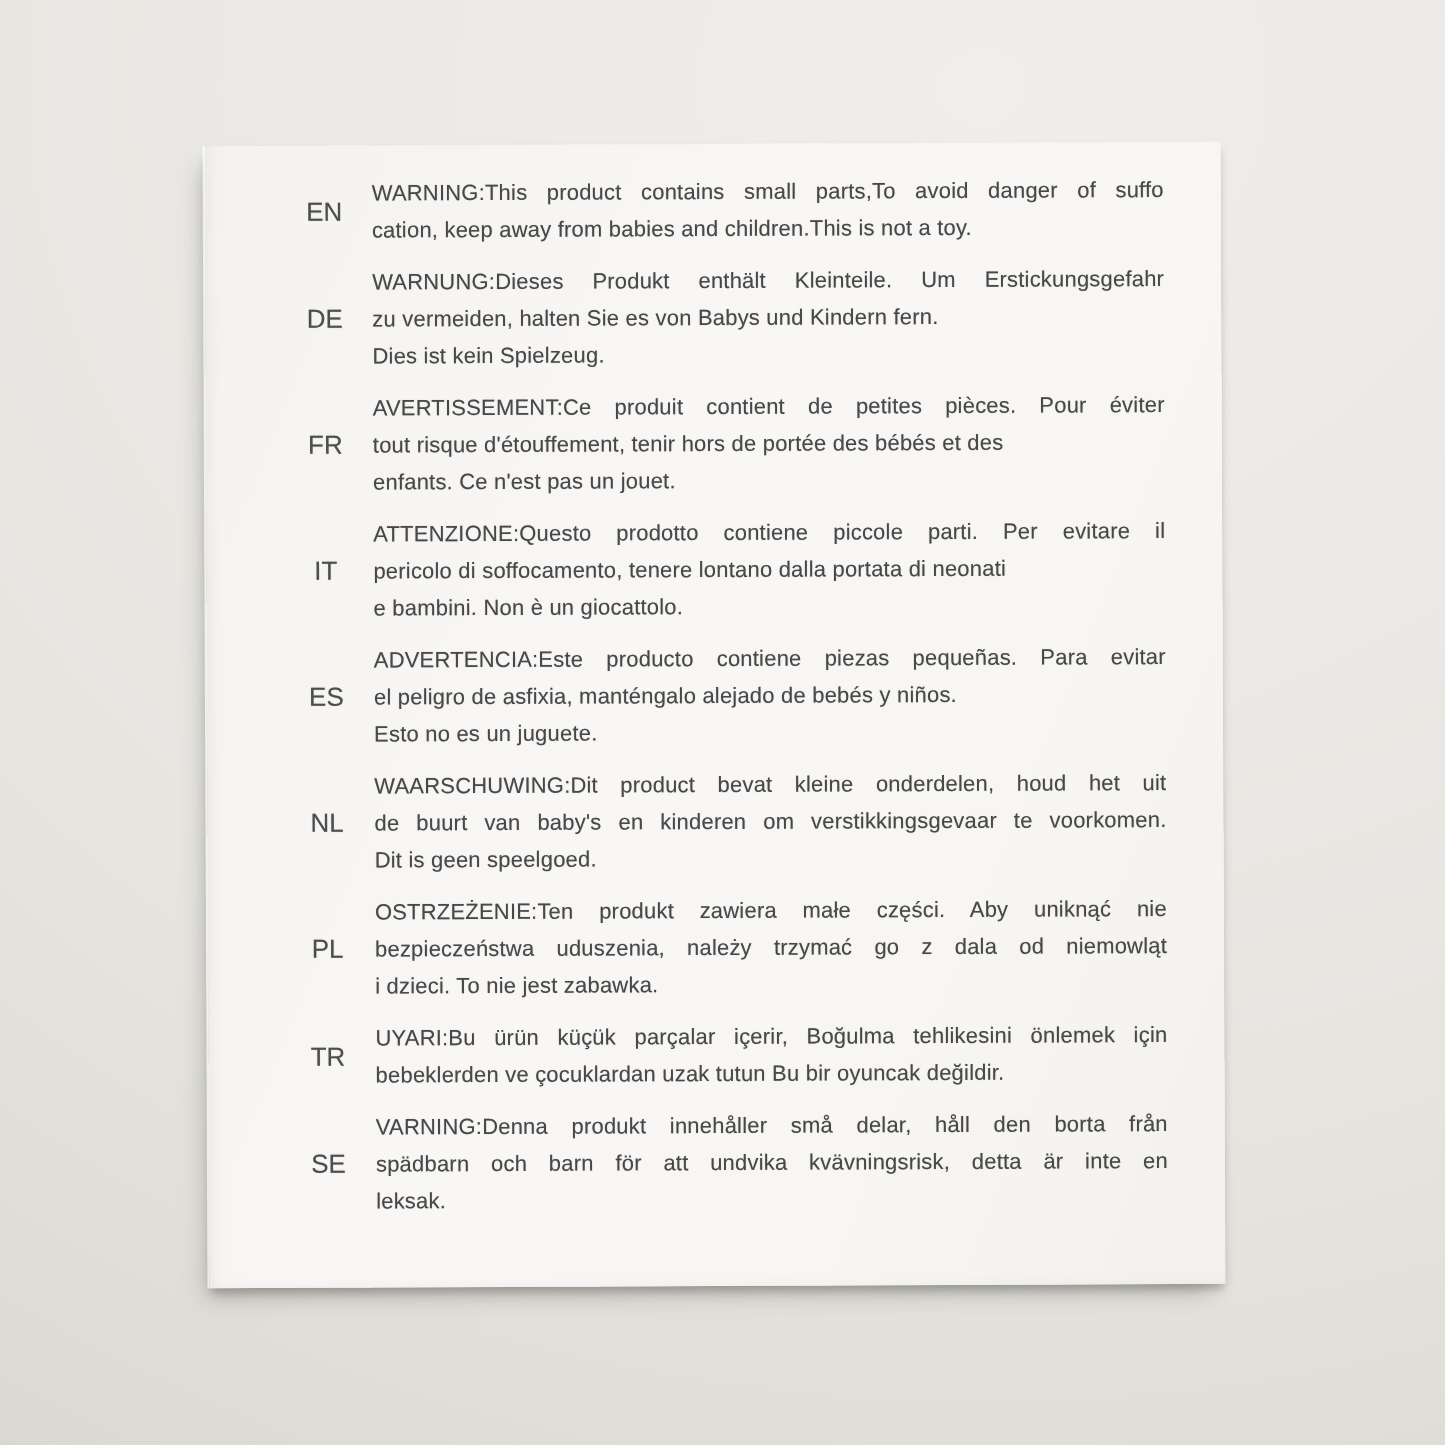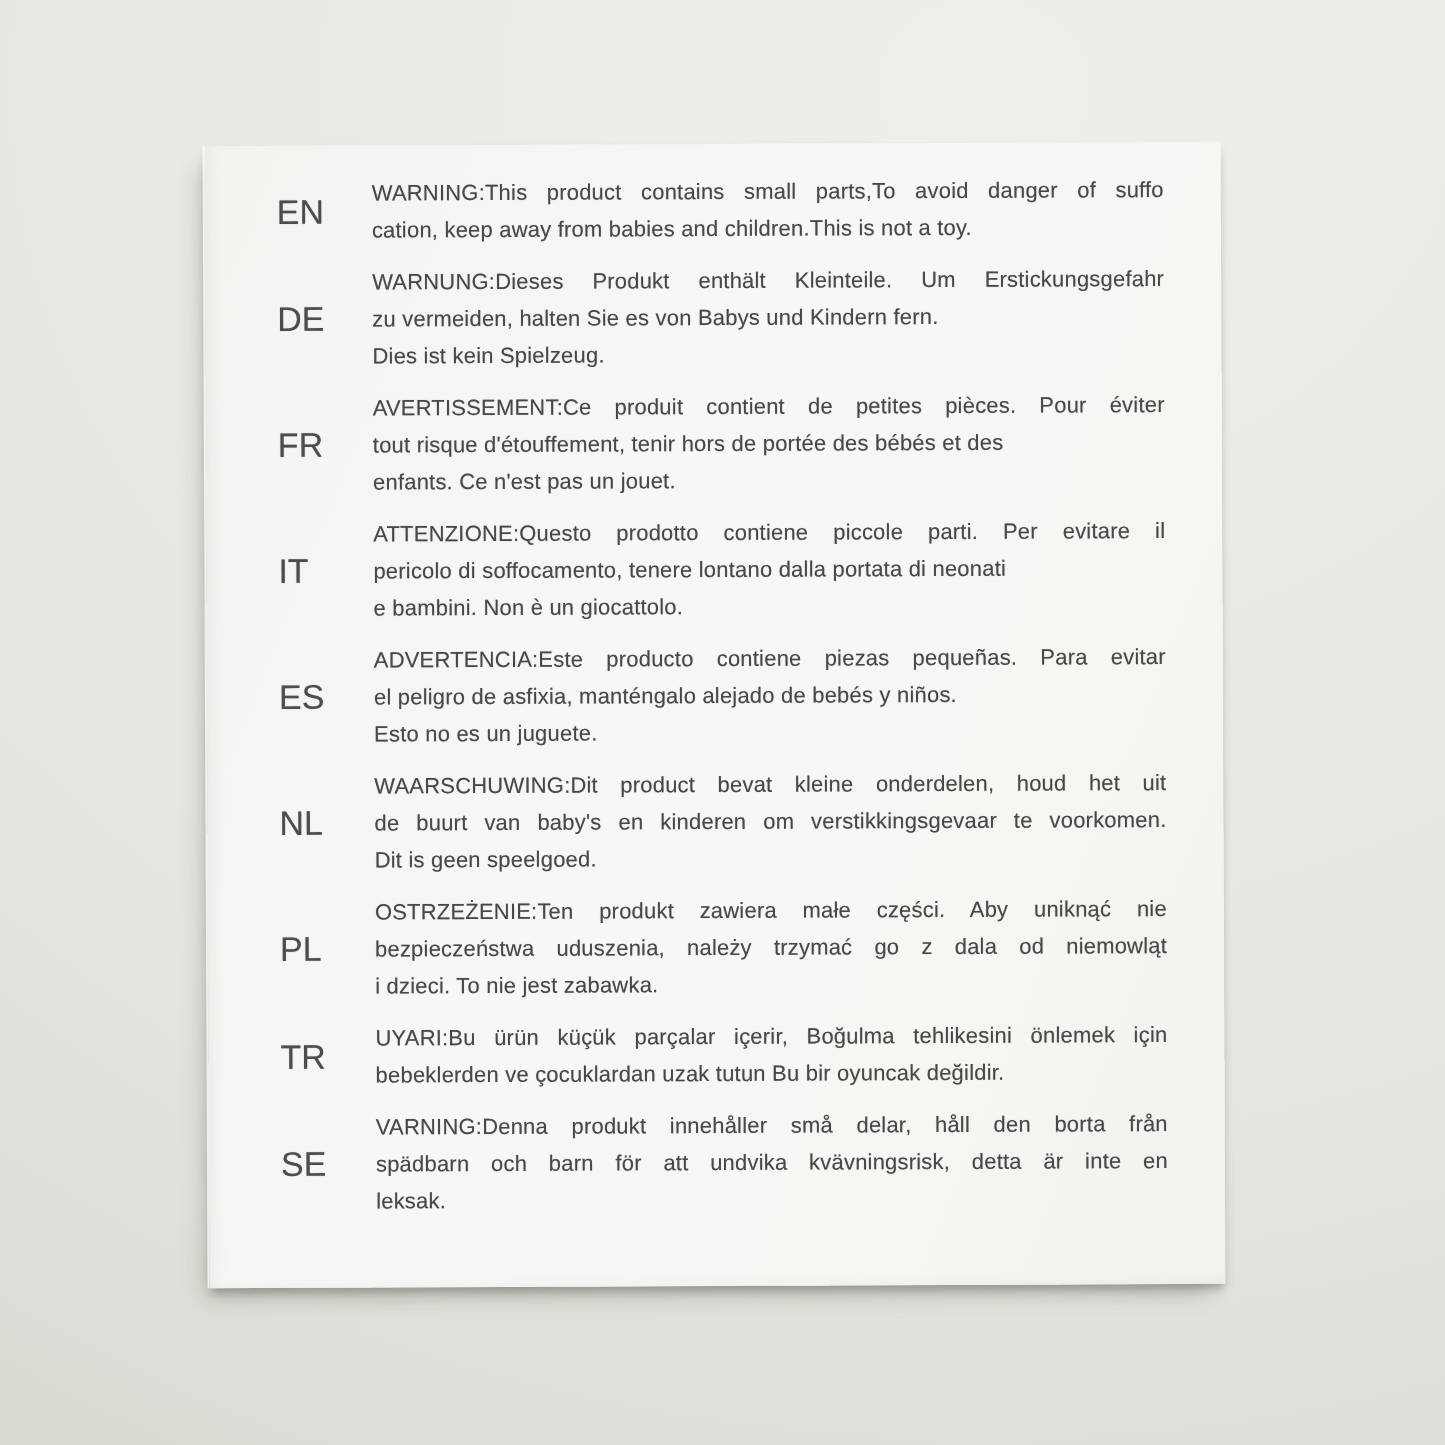--- a/index.html
+++ b/index.html
@@ -37,22 +37,22 @@
     padding: 29px 57px 0 72px;
   }
   .block {
     display: flex;
     align-items: center;
     margin-bottom: 15px;
   }
   .lang {
     width: 95px;
     flex: 0 0 95px;
-    text-align: left;
-    font-size: 34px;
+    text-align: center;
+    font-size: 26px;
     color: #4d4d4d;
     text-shadow: 0 0 1px rgba(77,77,77,0.45);
   }
   .text {
     width: 792px;
     flex: 0 0 792px;
     font-size: 22px;
     line-height: 37px;
     color: #484848;
     letter-spacing: 0.2px;

